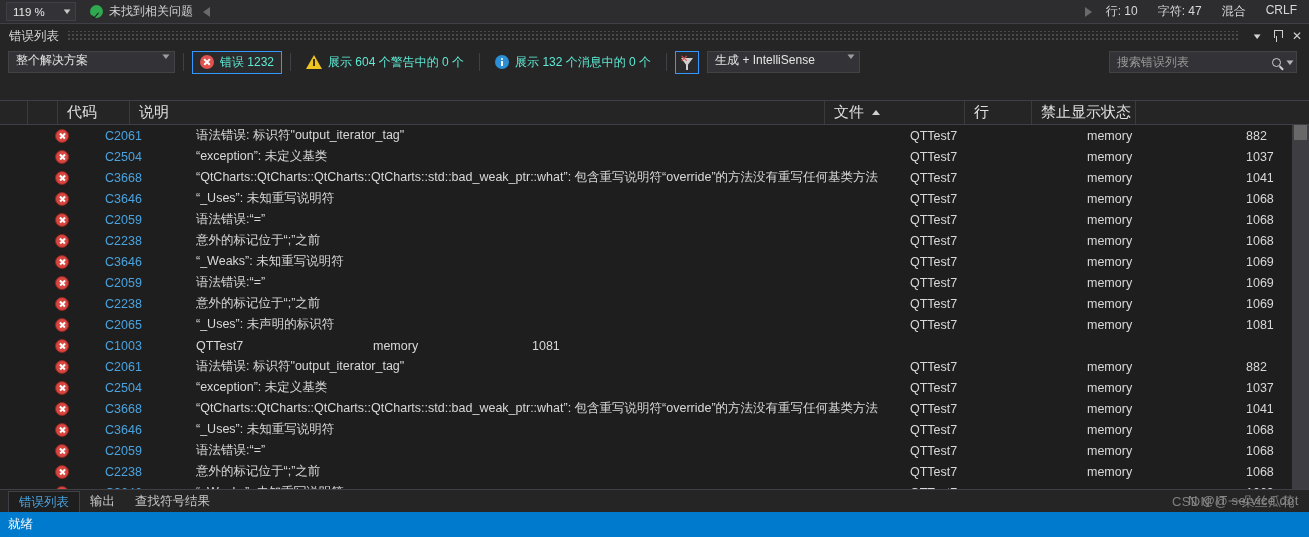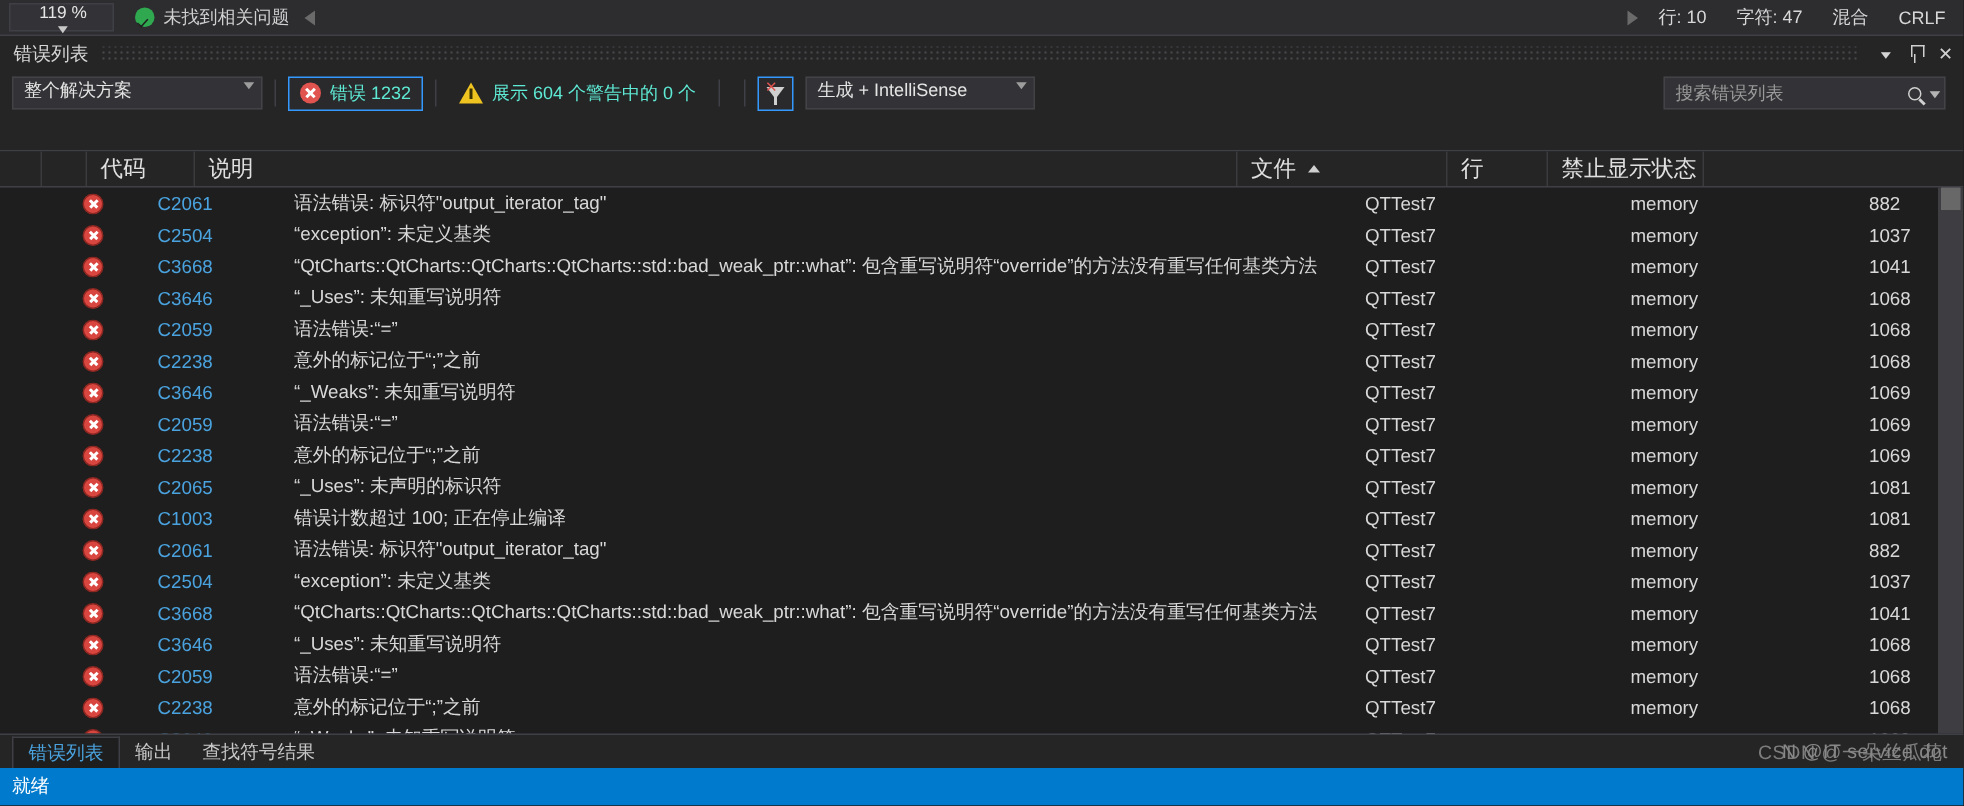--- a/index.html
+++ b/index.html
@@ -14,21 +14,21 @@
   
   .editor-strip {
     position: absolute; left: 0; top: 0; width: 1309px; height: 24px;
     background: #2d2d30; display: flex; align-items: center;
     border-bottom: 1px solid #3f3f46;
   }
   .zoom-box {
     margin-left: 6px; width: 70px; height: 19px; background: #333337;
     border: 1px solid #3f3f46; display: flex; align-items: center;
     justify-content: space-between; padding: 0 4px 0 6px;
-    color: #e6e6e6; font-size: 11.5px; flex-direction: column;
+    color: #e6e6e6; font-size: 11.5px;
   }
   .zoom-box .caret { color: #c8c8c8; font-size: 8px; transform: scaleX(1.4); }
   .issue-status { display: flex; align-items: center; margin-left: 14px; gap: 6px; }
   .ok-circle {
     width: 13px; height: 13px; border-radius: 50%; background: #2fa84f;
     position: relative; flex: none;
   }
   .ok-circle::after {
     content: ""; position: absolute; left: 3px; top: 5.5px;
     width: 3.2px; height: 6.2px; border: solid #1e1e1e;
@@ -39,21 +39,21 @@
     margin-left: 10px; width: 0; height: 0;
     border-top: 5px solid transparent; border-bottom: 5px solid transparent;
     border-right: 7px solid #6a6a6a;
   }
   .strip-spacer { flex: 1; }
   .nav-arrow-r {
     width: 0; height: 0; margin-right: 14px;
     border-top: 5px solid transparent; border-bottom: 5px solid transparent;
     border-left: 7px solid #6a6a6a;
   }
-  .strip-meta { display: flex; align-items: center; gap: 20px; margin-right: 12px; }
+  .strip-meta { display: flex; gap: 20px; margin-right: 12px; }
   .strip-meta span { color: #d8d8d8; font-size: 12px; white-space: nowrap; }
 
   
   .toolwin {
     position: absolute; left: 0; top: 24px; width: 1309px; height: 489px;
     background: #252526;
   }
   .tw-title {
     height: 24px; display: flex; align-items: center;
     padding: 0 2px 0 9px; position: relative;
@@ -325,20 +325,24 @@
       <div class="filter-pill active">
         <span class="ico-err"></span>
         <span>错误 1232</span>
       </div>
       <span class="sep"></span>
       <div class="filter-pill">
         <span class="ico-warn"></span>
         <span>展示 604 个警告中的 0 个</span>
       </div>
       <span class="sep"></span>
+      <div class="filter-pill">
+        <span class="ico-info"></span>
+        <span>展示 132 个消息中的 0 个</span>
+      </div>
       <span class="sep"></span>
       <div class="tbtn-filter">
         <span class="funnel"></span>
         <span class="funnel-x">✕</span>
       </div>
       <div class="combo build-combo">
         <span>生成 + IntelliSense</span>
         <span class="caret">▼</span>
       </div>
       <div class="tb-spacer"></div>
@@ -502,21 +506,20 @@
             <div class="cell c-line">1081</div>
             <div class="cell c-supp"></div>
             <div class="cell c-end"></div>
           </div>
           <div class="row">
             <div class="cell c-sel"></div>
             <div class="cell c-icon">
               <span class="row-err-ico"></span>
             </div>
             <div class="cell c-code"><span class="code-link">C1003</span></div>
-            <div class="cell c-desc desc-cell">错误计数超过 100; 正在停止编译</div>
             <div class="cell c-proj">QTTest7</div>
             <div class="cell c-file">memory</div>
             <div class="cell c-line">1081</div>
             <div class="cell c-supp"></div>
             <div class="cell c-end"></div>
           </div>
           <div class="row">
             <div class="cell c-sel"></div>
             <div class="cell c-icon">
               <span class="row-err-ico"></span>

